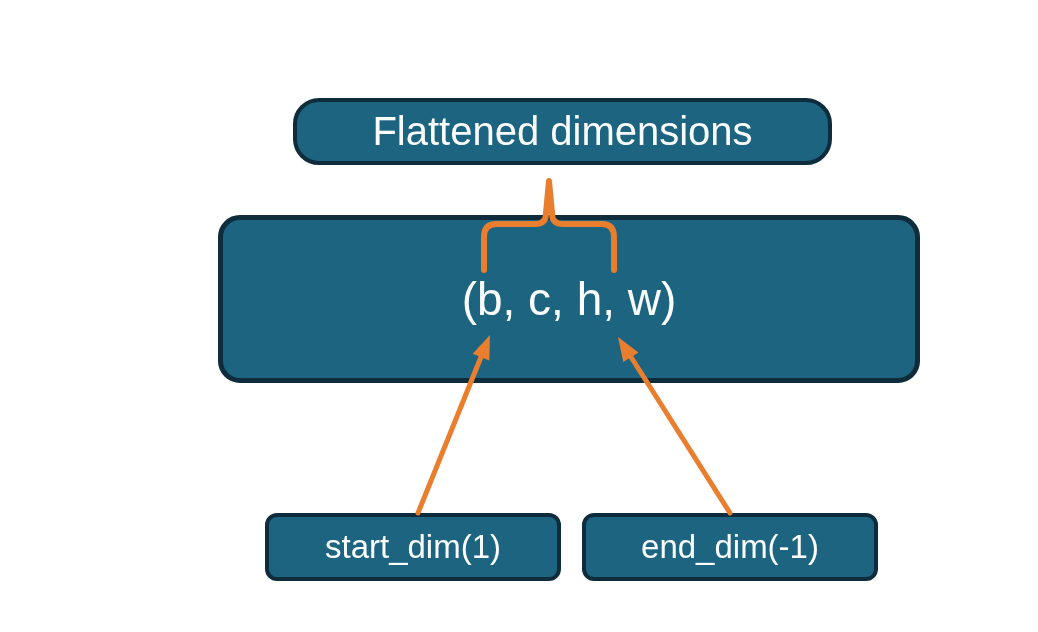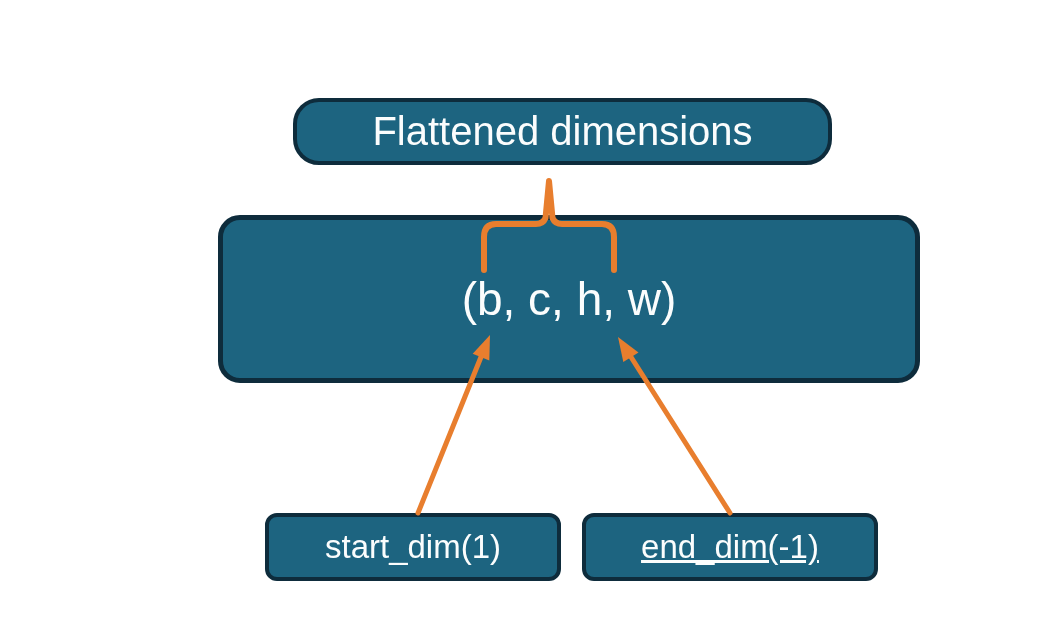--- a/index.html
+++ b/index.html
@@ -53,21 +53,20 @@
     border-radius: 12px;
     font-size: 33px;
   }
   .node-end {
     left: 582px;
     top: 513px;
     width: 296px;
     height: 68px;
     border-radius: 12px;
     font-size: 33px;
-    text-decoration: underline;
   }
   .connector-layer {
     position: absolute;
     left: 0;
     top: 0;
     width: 1038px;
     height: 632px;
     z-index: 2;
     pointer-events: none;
   }

